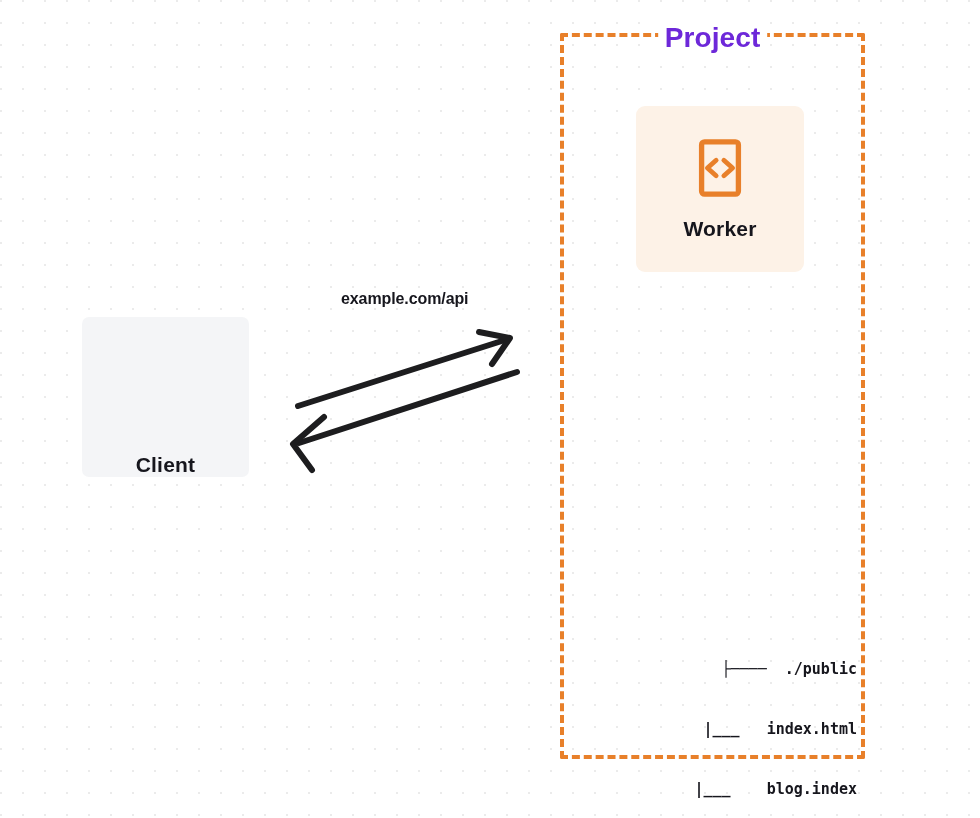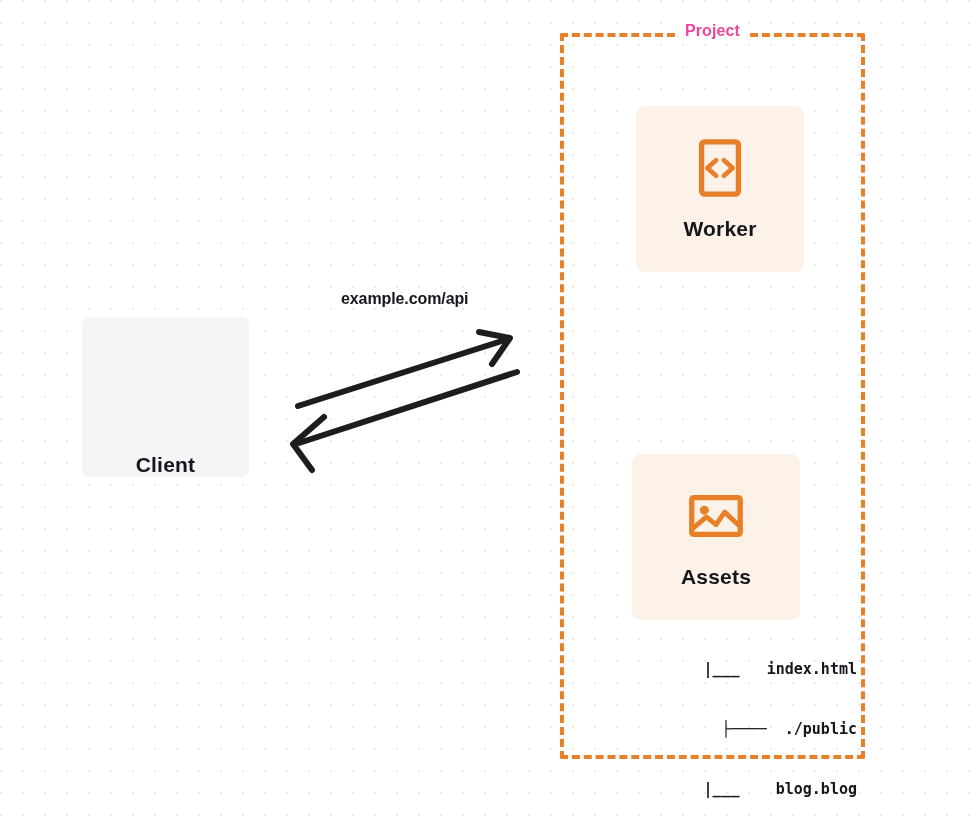--- a/index.html
+++ b/index.html
@@ -78,23 +78,23 @@
     border-radius: 2px;
     box-sizing: border-box;
   }
   #project-title {
     position: absolute;
     left: 50%;
     top: -15px;
     transform: translateX(-50%);
     background: #ffffff;
     padding: 0 7px;
-    font-size: 16px;
+    font-size: 28px;
     font-weight: bold;
-    color: #ec4899;
+    color: #6d28d9;
     white-space: nowrap;
     letter-spacing: 0.1px;
   }
 
   
   .service-card {
     position: absolute;
     background: #fdf2e7;
     border-radius: 9px;
     display: flex;
@@ -175,30 +175,22 @@
 
     <div id="worker-card" class="service-card">
       <svg class="card-icon" viewBox="0 0 64 64" xmlns="http://www.w3.org/2000/svg">
         <rect x="13" y="5" width="38" height="54" rx="3" ry="3" fill="none" stroke="#e8802a" stroke-width="5.5"></rect>
         <polyline points="28,24 19,32 28,40" fill="none" stroke="#e8802a" stroke-width="5" stroke-linecap="round" stroke-linejoin="round"></polyline>
         <polyline points="36,24 45,32 36,40" fill="none" stroke="#e8802a" stroke-width="5" stroke-linecap="round" stroke-linejoin="round"></polyline>
       </svg>
       <span class="card-label">Worker</span>
     </div>
 
-    <div id="assets-card" class="service-card">
-      <svg class="card-icon" viewBox="0 0 64 64" xmlns="http://www.w3.org/2000/svg">
-        <rect x="7" y="13" width="50" height="38" rx="2" ry="2" fill="none" stroke="#e8802a" stroke-width="5.5"></rect>
-        <circle cx="20" cy="26" r="4.6" fill="#e8802a"></circle>
-        <polyline points="9,44 22,33 32,41 41,28 56,42" fill="none" stroke="#e8802a" stroke-width="5" stroke-linecap="round" stroke-linejoin="round"></polyline>
-      </svg>
-      <span class="card-label">Assets</span>
-    </div>
 
     <div id="file-tree">
+      <span class="tree-row">├────  ./public</span>
       <span class="tree-row">    |___   index.html</span>
-      <span class="tree-row">├────  ./public</span>
-      <span class="tree-row">    |___    blog.blog</span>
+      <span class="tree-row">    |___    blog.index</span>
       
     </div>
 
   </div>
 </div>
 
 </body></html>

